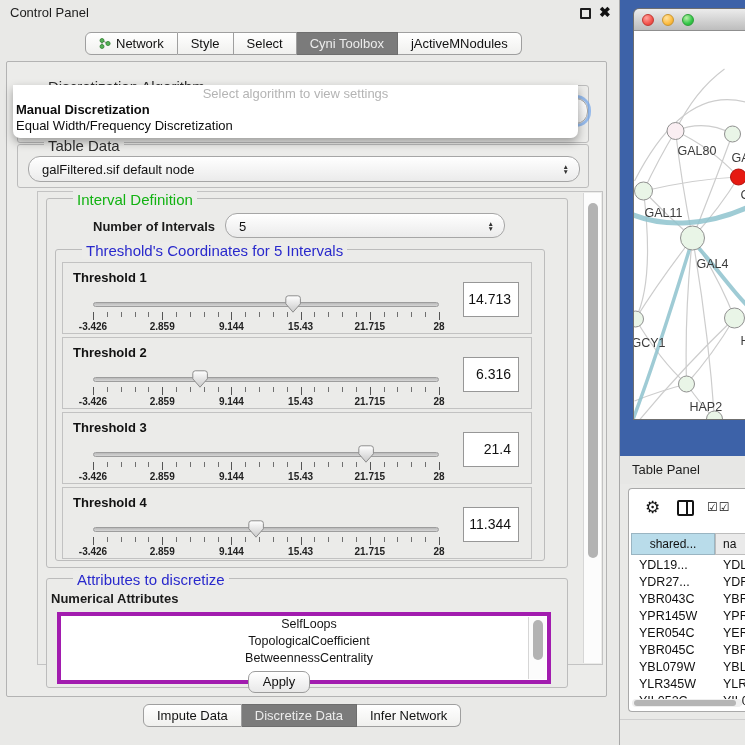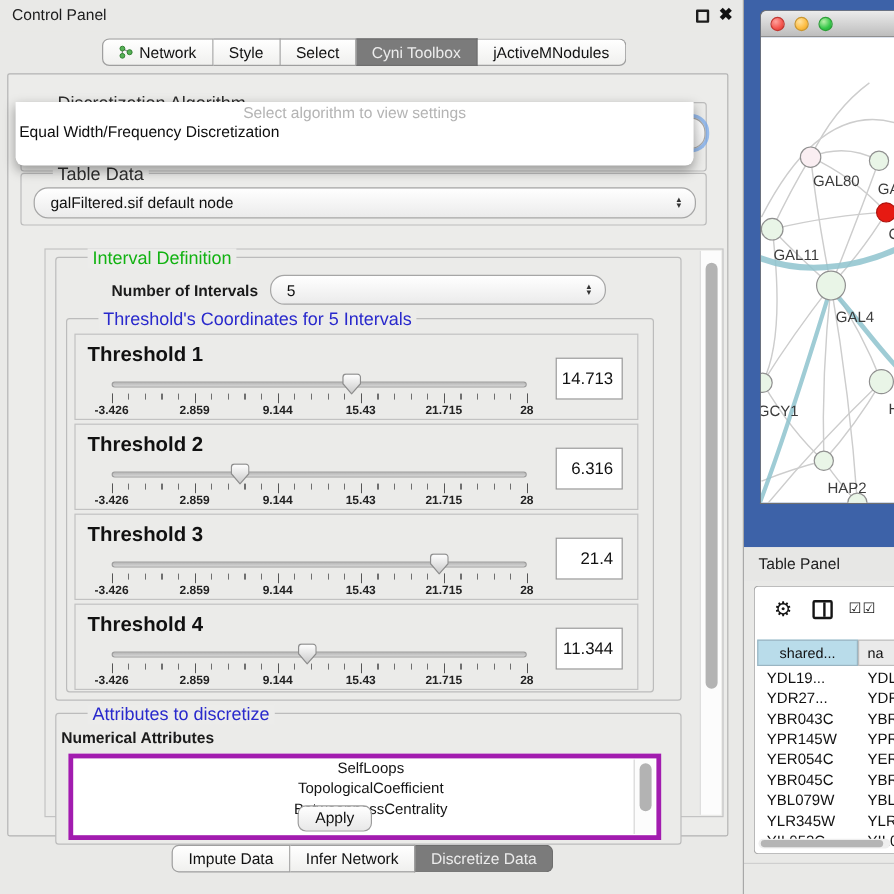--- a/index.html
+++ b/index.html
@@ -43,26 +43,26 @@
   .combo .stepper{position:absolute;right:10px;top:50%;transform:translateY(-50%);display:flex;flex-direction:column;
                   align-items:center;font-size:6.5px;line-height:5px;color:#333;}
   .combo.focused{box-shadow:0 0 0 3px rgba(105,160,235,.65);}
 
   .popup{position:absolute;left:6px;top:23px;width:565px;height:53px;background:#ffffff;z-index:30;
          border-radius:0 0 7px 7px;box-shadow:0 4px 10px rgba(0,0,0,.35);}
   .popup .ph{height:17px;text-align:center;color:#b4b4b4;font-size:13px;line-height:17px;}
   .popup .item{height:16px;line-height:16px;padding-left:3px;font-size:13px;color:#0d0d0d;}
   .popup .item.bold{font-weight:bold;}
 
-  .scrollpane{position:absolute;left:30px;top:129px;width:566px;height:474px;border:1px solid #c3c3c3;background:#ebebe9;margin-top:16px;}
+  .scrollpane{position:absolute;left:30px;top:129px;width:566px;height:474px;border:1px solid #c3c3c3;background:#ebebe9;}
   .vsb{position:absolute;right:1px;top:1px;bottom:1px;width:18px;background:#fcfcfc;border-left:1px solid #d6d6d6;}
   .vsb .thumb{position:absolute;left:4px;width:10px;border-radius:5px;background:#b3b3b3;}
 
   .thr-panel{position:absolute;left:6px;width:470px;height:72px;border:1px solid #c2c2c2;background:#ebebe9;}
-  .thr-label{position:absolute;left:10px;top:7px;font-weight:bold;font-size:17px;color:#111;}
+  .thr-label{position:absolute;left:10px;top:7px;font-weight:bold;font-size:13px;color:#111;}
   .slider{position:absolute;left:30px;top:33px;width:346px;height:36px;}
   .track{position:absolute;left:0;top:6px;width:100%;height:5px;border-radius:3px;background:linear-gradient(#b9b9b9,#d6d6d6);border:1px solid #9d9d9d;}
   .ticks-minor{position:absolute;left:0;top:16px;width:347px;height:5px;
     background-image:repeating-linear-gradient(90deg,#6f6f6f 0,#6f6f6f 1px,transparent 1px,transparent 13.84px);}
   .ticks-major{position:absolute;left:0;top:16px;width:347px;height:8px;
     background-image:repeating-linear-gradient(90deg,#555 0,#555 1px,transparent 1px,transparent 69.2px);}
   .tick-labels{position:absolute;left:0;top:25px;width:346px;height:11px;}
   .tick-labels span{position:absolute;transform:translateX(-50%);font-size:10px;font-weight:600;color:#222;white-space:nowrap;}
   .handle{position:absolute;top:-1px;transform:translateX(-50%);}
   .vbox{position:absolute;left:400px;top:19px;width:56px;height:35px;background:#fff;border:1px solid #979797;
@@ -160,20 +160,21 @@
       <div class="combo focused" style="left:10px;top:12px;width:560px;height:26px;">
         <span class="stepper">
           <span>▲</span>
           <span>▼</span>
         </span>
       </div>
     </div>
 
     <div class="popup">
       <div class="ph">Select algorithm to view settings</div>
+      <div class="item bold">Manual Discretization</div>
       <div class="item">Equal Width/Frequency Discretization</div>
     </div>
 
     <div class="group" style="left:10px;top:82px;width:572px;height:44px;">
       <span class="gtitle">Table Data</span>
       <div class="combo" style="left:10px;top:11px;width:552px;height:26px;">
         <span class="val">galFiltered.sif default node</span>
         <span class="stepper">
           <span>▲</span>
           <span>▼</span>
@@ -302,25 +303,25 @@
         </div>
     </div>
 
     <div class="apply-btn">Apply</div>
   </div>
 
   <div class="bottom-tabs">
     <div class="tab">
         <span>Impute Data</span>
       </div>
-    <div class="tab">
-        <span>Infer Network</span>
-      </div>
     <div class="tab sel">
         <span>Discretize Data</span>
+      </div>
+    <div class="tab">
+        <span>Infer Network</span>
       </div>
   </div>
 
   <div class="divider"></div>
   <div class="blue-bg"></div>
 
   <div class="net-window">
     <div class="net-titlebar">
       <span class="tl red"></span>
       <span class="tl yellow"></span>

